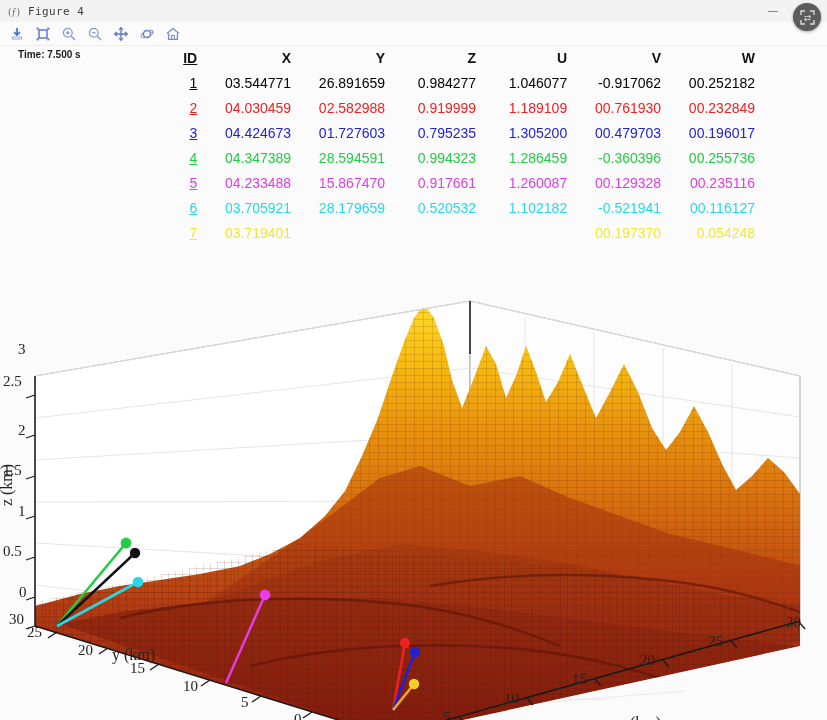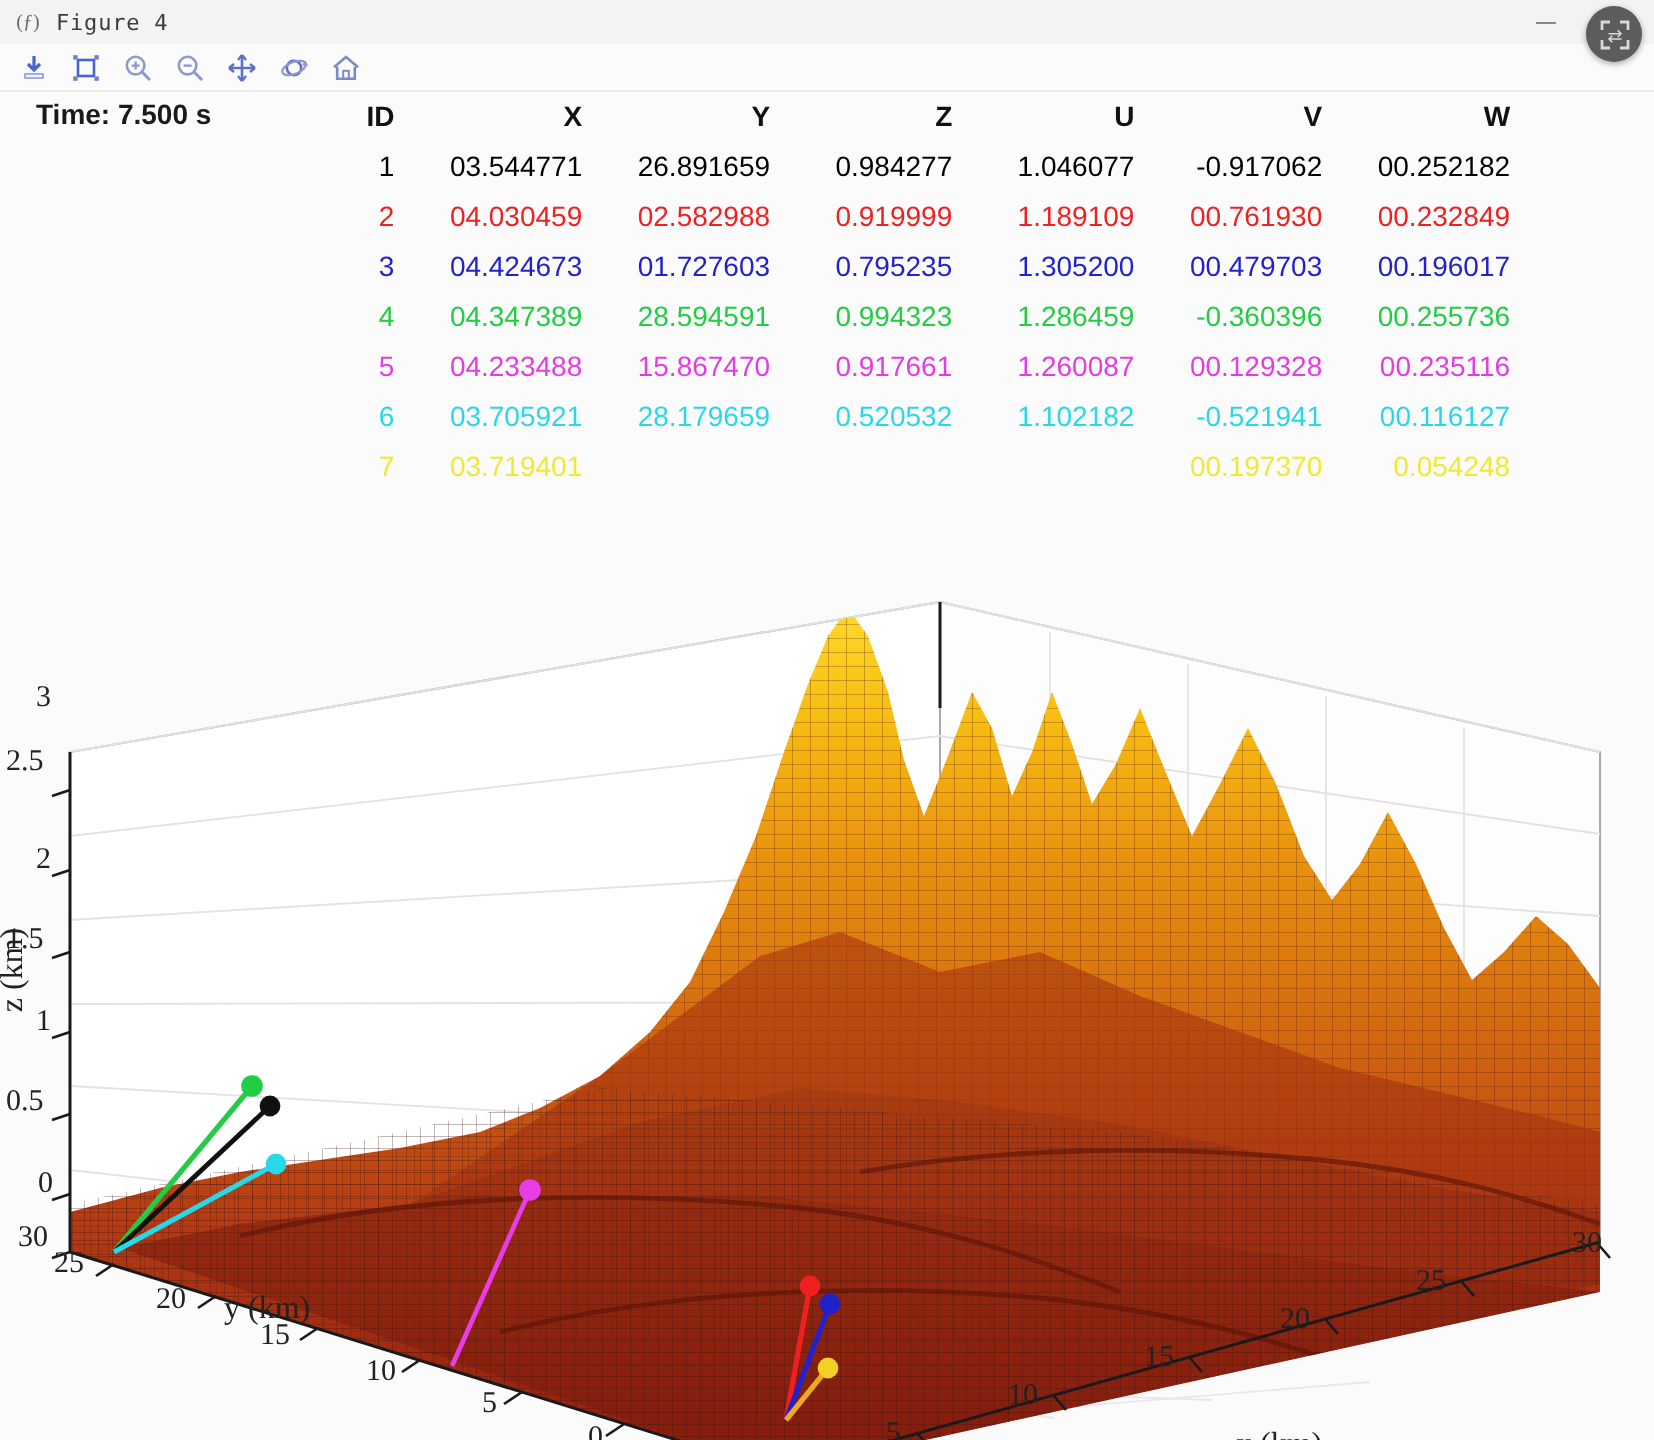--- a/index.html
+++ b/index.html
@@ -44,34 +44,34 @@
     display:flex;align-items:center;padding-left:4px;box-sizing:border-box;
   }
   .tool{width:26px;height:22px;display:flex;align-items:center;justify-content:center;}
 
   
   .figure{position:absolute;left:0;top:46px;width:827px;height:674px;background:#fbfbfb;}
 
   
   .time-label{
     position:absolute;left:18px;top:3px;
-    font-size:14px;font-weight:bold;color:#1a1a1a;
+    font-size:10px;font-weight:bold;color:#1a1a1a;
     font-family:"Liberation Sans",sans-serif;
     white-space:nowrap;
   }
 
   
   .telemetry{
     position:absolute;left:168px;top:0px;width:700px;
     font-size:14px;font-family:"Liberation Sans",sans-serif;
     border-collapse:collapse;
   }
   .telemetry td,.telemetry th{padding:0;line-height:25px;white-space:nowrap;}
   .telemetry th{font-weight:bold;color:#111;}
-  .col-id{width:38px;text-align:right;}
+  .col-id{width:38px;text-align:right;text-decoration:underline;}
   .col-num{width:96px;text-align:right;padding-right:0px !important;}
   .col-gap{width:14px;}
   .col-status{width:110px;text-align:right;padding-left:28px !important;}
 
   
   .plot{position:absolute;left:0;top:0;width:827px;height:674px;}
   .plot svg{display:block;}
 
   .title3d{
     position:absolute;left:316px;top:168px;

